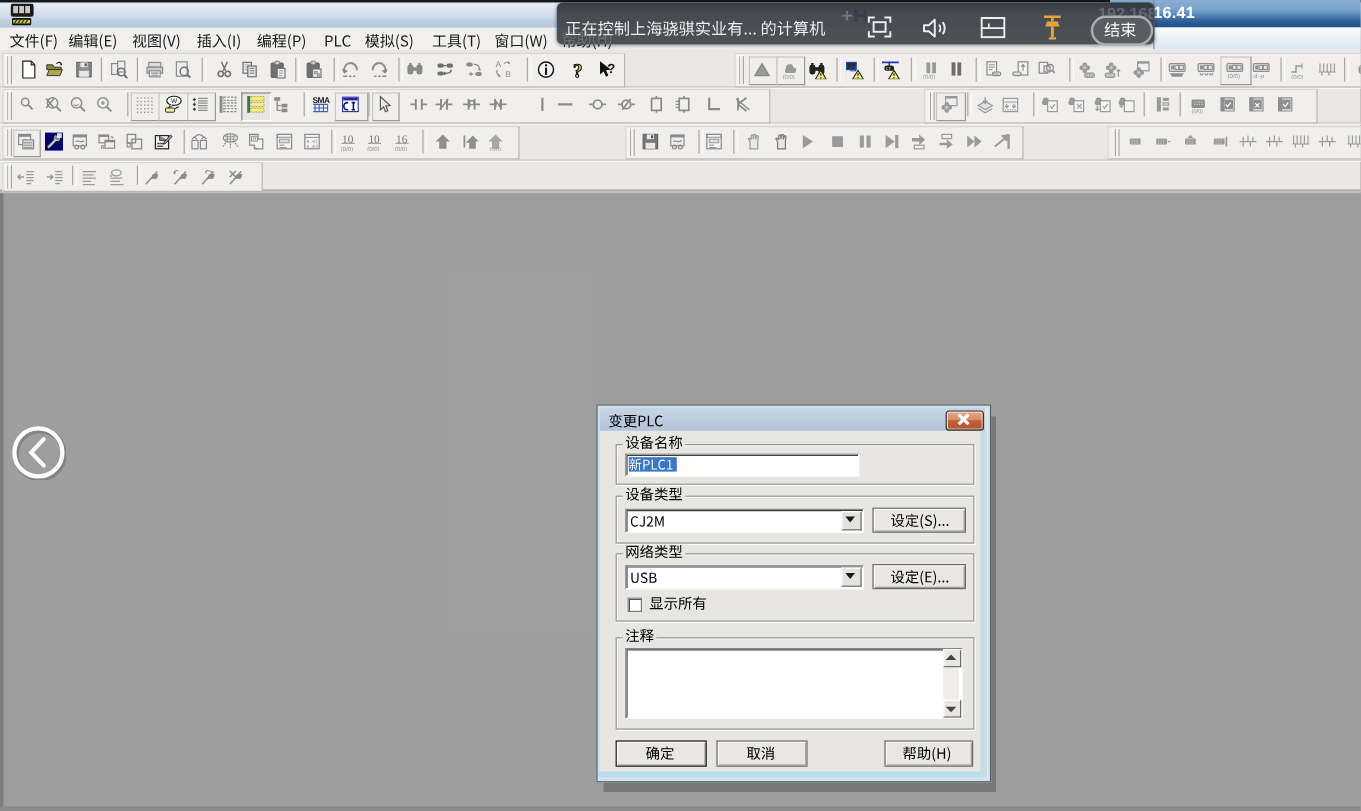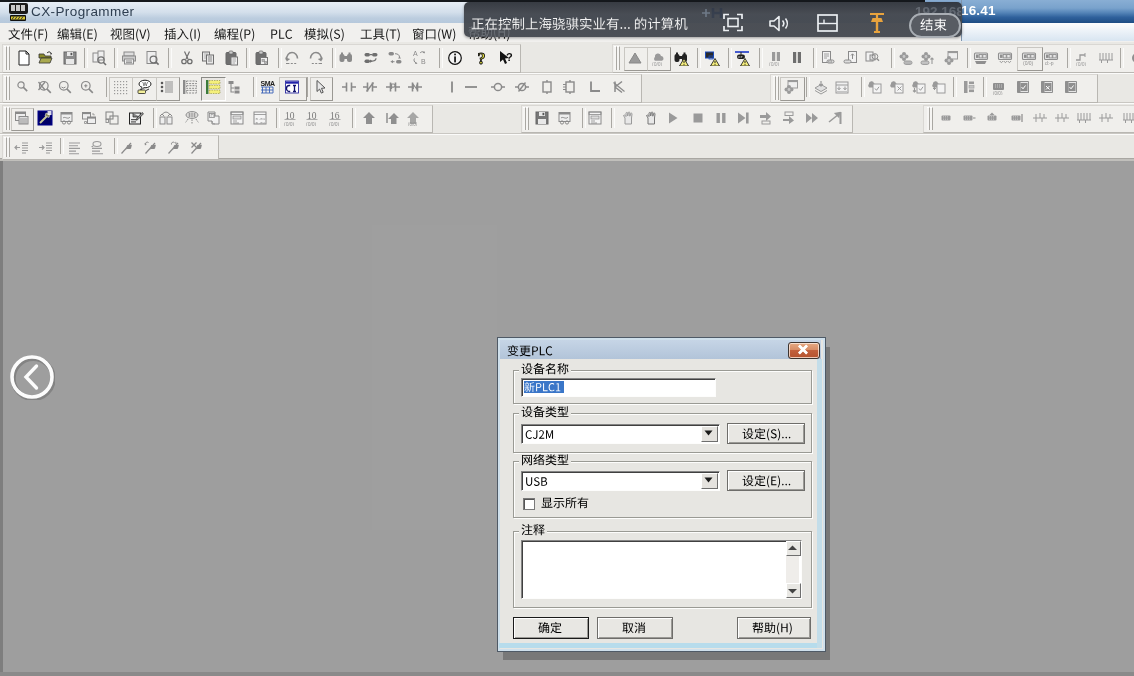--- a/index.html
+++ b/index.html
@@ -12,21 +12,20 @@
       <svg width="21" height="19" viewBox="0 0 21 19">
         <rect x="1" y="0" width="19" height="11" rx="2" fill="#1a1a1a"></rect>
         <rect x="3" y="2" width="4" height="6" fill="#c9c9c9"></rect>
         <rect x="8" y="2" width="4" height="6" fill="#c9c9c9"></rect>
         <rect x="13" y="2" width="4" height="6" fill="#c9c9c9"></rect>
         <rect x="2" y="12" width="16" height="6" rx="1" fill="#111"></rect>
         <rect x="3" y="13.5" width="14" height="3" fill="#d8c832"></rect>
         <path d="M4 16.5l2-3M7 16.5l2-3M10 16.5l2-3M13 16.5l2-3" stroke="#333" stroke-width="1"></path>
       </svg>
     </div>
-    <div style="position:absolute;left:31px;top:4px;width:200px;height:18px;font-size:13.5px;color:#2e3e50;letter-spacing:.4px">CX-Programmer</div>
     <div style="position:absolute;left:925px;top:0px;width:209px;height:23px;background:linear-gradient(#89aed4,#79a2cc 35%,#5585b8 55%,#2f619c 75%,#1e4d84)"></div>
     <div style="position:absolute;left:957px;top:3px;width:80px;height:16px;font-size:13.5px;font-weight:bold;color:#fff;letter-spacing:.2px">.16.41</div>
     <div style="position:absolute;left:0px;top:23px;width:1134px;height:19px;background:#f1f0ee;border-bottom:1px solid #d4d2ce"></div>
     <div style="position:absolute;left:962px;top:23px;width:172px;height:18px;background:linear-gradient(#fdfdfe,#d8e5f1)"></div>
     <div style="position:absolute;left:961px;top:0px;width:1px;height:41px;background:#7e94ac"></div>
     <div style="position:absolute;left:8px;top:26px;width:40px;height:16px;">
       <svg width="40.4" height="16.2" viewBox="0 0 40.4 16.2" fill="#1c1c1c">
         <path transform="translate(0.00,12.75) scale(0.012500,-0.012500)" d="M423 823C453 774 485 707 497 666L580 693C566 734 531 799 501 847ZM50 664V590H206C265 438 344 307 447 200C337 108 202 40 36 -7C51 -25 75 -60 83 -78C250 -24 389 48 502 146C615 46 751 -28 915 -73C928 -52 950 -20 967 -4C807 36 671 107 560 201C661 304 738 432 796 590H954V664ZM504 253C410 348 336 462 284 590H711C661 455 592 344 504 253Z"></path>
         <path transform="translate(12.50,12.75) scale(0.012500,-0.012500)" d="M317 341V268H604V-80H679V268H953V341H679V562H909V635H679V828H604V635H470C483 680 494 728 504 775L432 790C409 659 367 530 309 447C327 438 359 420 373 409C400 451 425 504 446 562H604V341ZM268 836C214 685 126 535 32 437C45 420 67 381 75 363C107 397 137 437 167 480V-78H239V597C277 667 311 741 339 815Z"></path>
         <path transform="translate(25.00,12.75) scale(0.012500,-0.012500)" d="M239 -196 295 -171C209 -29 168 141 168 311C168 480 209 649 295 792L239 818C147 668 92 507 92 311C92 114 147 -47 239 -196Z"></path>

